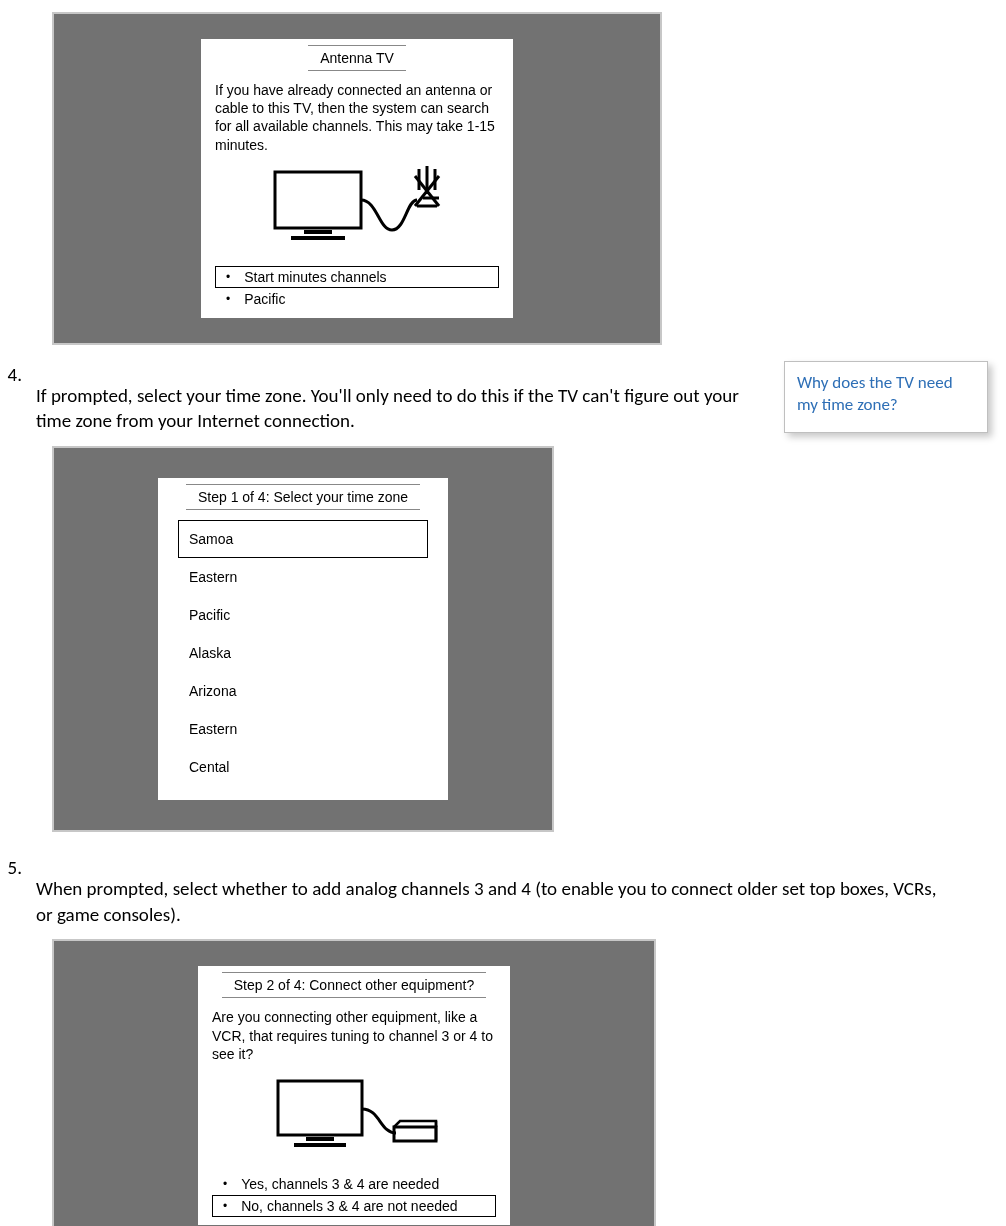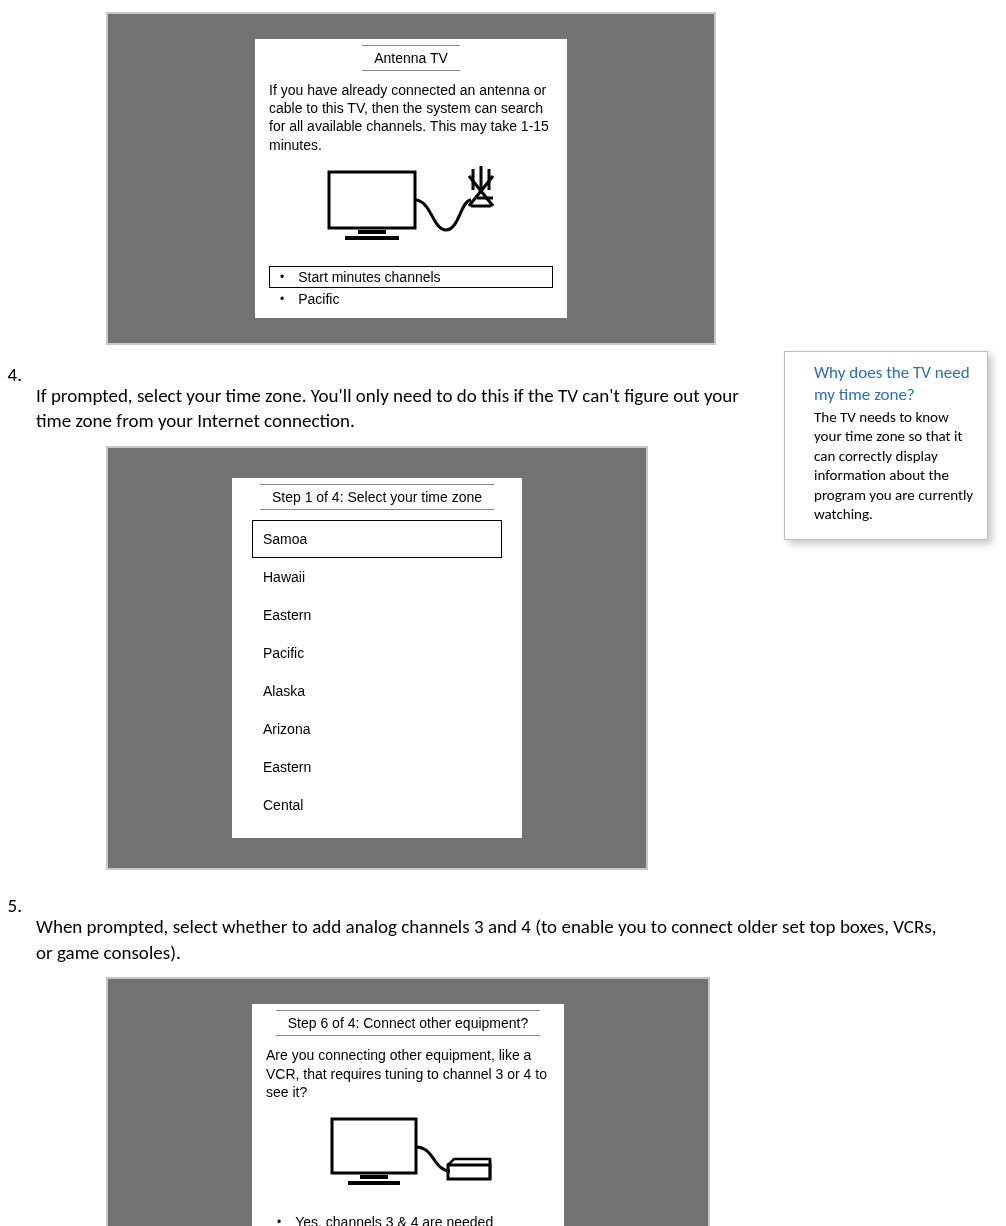--- a/index.html
+++ b/index.html
@@ -79,44 +79,45 @@
 
   .step4-area {
     display: flex;
     align-items: flex-start;
     gap: 24px;
   }
   .step4-left { width: 760px; }
   .sidebar-box {
     width: 204px;
     border: 1.5px solid #bfbfbf;
-    padding: 10px 12px 14px 29px;
+    padding: 10px 12px 14px 12px;
     box-shadow: 4px 4px 7px rgba(0,0,0,.22);
     box-sizing: border-box;
     font-size: 15px;
     line-height: 1.3;
+    margin-top: 10px;
   }
   .sidebar-title {
     color: #2e6fb6;
     font-family: Candara, Calibri, Arial, sans-serif;
     font-weight: 400;
     font-size: 17px;
     margin-bottom: 2px;
   }
 
   
   .illus { display:flex; justify-content:center; padding: 4px 0 10px 0; }
 
   .screen-block {
-    margin-left: 106px;
+    margin-left: 52px;
     margin-top: 12px;
     margin-bottom: 6px;
   }
   .screen-block.w1 { width: 610px; }
-  .screen-block.w2 { width: 542px; }
+  .screen-block.w2 { width: 502px; }
   .screen-block.w3 { width: 604px; }
 
   svg { display:block; }
 </style>
 </head>
 <body>
 
 <div class="screen-block w1">
   <div class="tv-frame">
     <div class="tv-panel">
@@ -169,49 +170,47 @@
 
     <div class="screen-block w2">
       <div class="tv-frame" style="padding:30px 56px;">
         <div class="tv-panel" style="width:290px;">
           <div class="panel-title-wrap">
             <span class="panel-title">Step 1 of 4: Select your time zone</span>
           </div>
           <div style="height:10px;"></div>
           <div class="tz-list">
             <div class="tz-item selected"><span>Samoa</span></div>
-            <div class="tz-item"><span>Hawaii</span></div>
             <div class="tz-item"><span>Eastern</span></div>
             <div class="tz-item"><span>Pacific</span></div>
             <div class="tz-item"><span>Alaska</span></div>
             <div class="tz-item"><span>Arizona</span></div>
             <div class="tz-item"><span>Eastern</span></div>
             <div class="tz-item"><span>Cental</span></div>
           </div>
         </div>
       </div>
     </div>
   </div>
 
   <div class="sidebar-box">
     <div class="sidebar-title">Why does the TV need my time zone?</div>
-    <div>The TV needs to know your time zone so that it can correctly display information about the program you are currently watching.</div>
   </div>
 </div>
 
 <div class="step-row" style="margin-top:18px;">
   <div class="step-num">5.</div>
   <div class="step-text" style="max-width:920px;">When prompted, select whether to add analog channels 3 and 4 (to enable you to connect older set top boxes, VCRs, or game consoles).</div>
 </div>
 
 <div class="screen-block w3">
   <div class="tv-frame">
     <div class="tv-panel">
       <div class="panel-title-wrap">
-        <span class="panel-title">Step 6 of 4: Connect other equipment?</span>
+        <span class="panel-title">Step 2 of 4: Connect other equipment?</span>
       </div>
       <div class="panel-body">Are you connecting other equipment, like a VCR, that requires tuning to channel 3 or 4 to see it?</div>
 
       <div class="illus">
         <svg width="180" height="88" viewBox="0 0 180 88">
           <rect x="14" y="8" width="84" height="54" fill="none" stroke="#000" stroke-width="3"></rect>
           <rect x="42" y="64" width="28" height="4" fill="#000"></rect>
           <rect x="30" y="70" width="52" height="4" fill="#000"></rect>
           <path d="M98 36 C 116 36 116 60 132 60" fill="none" stroke="#000" stroke-width="3"></path>
           <rect x="130" y="54" width="42" height="14" fill="none" stroke="#000" stroke-width="3"></rect>

